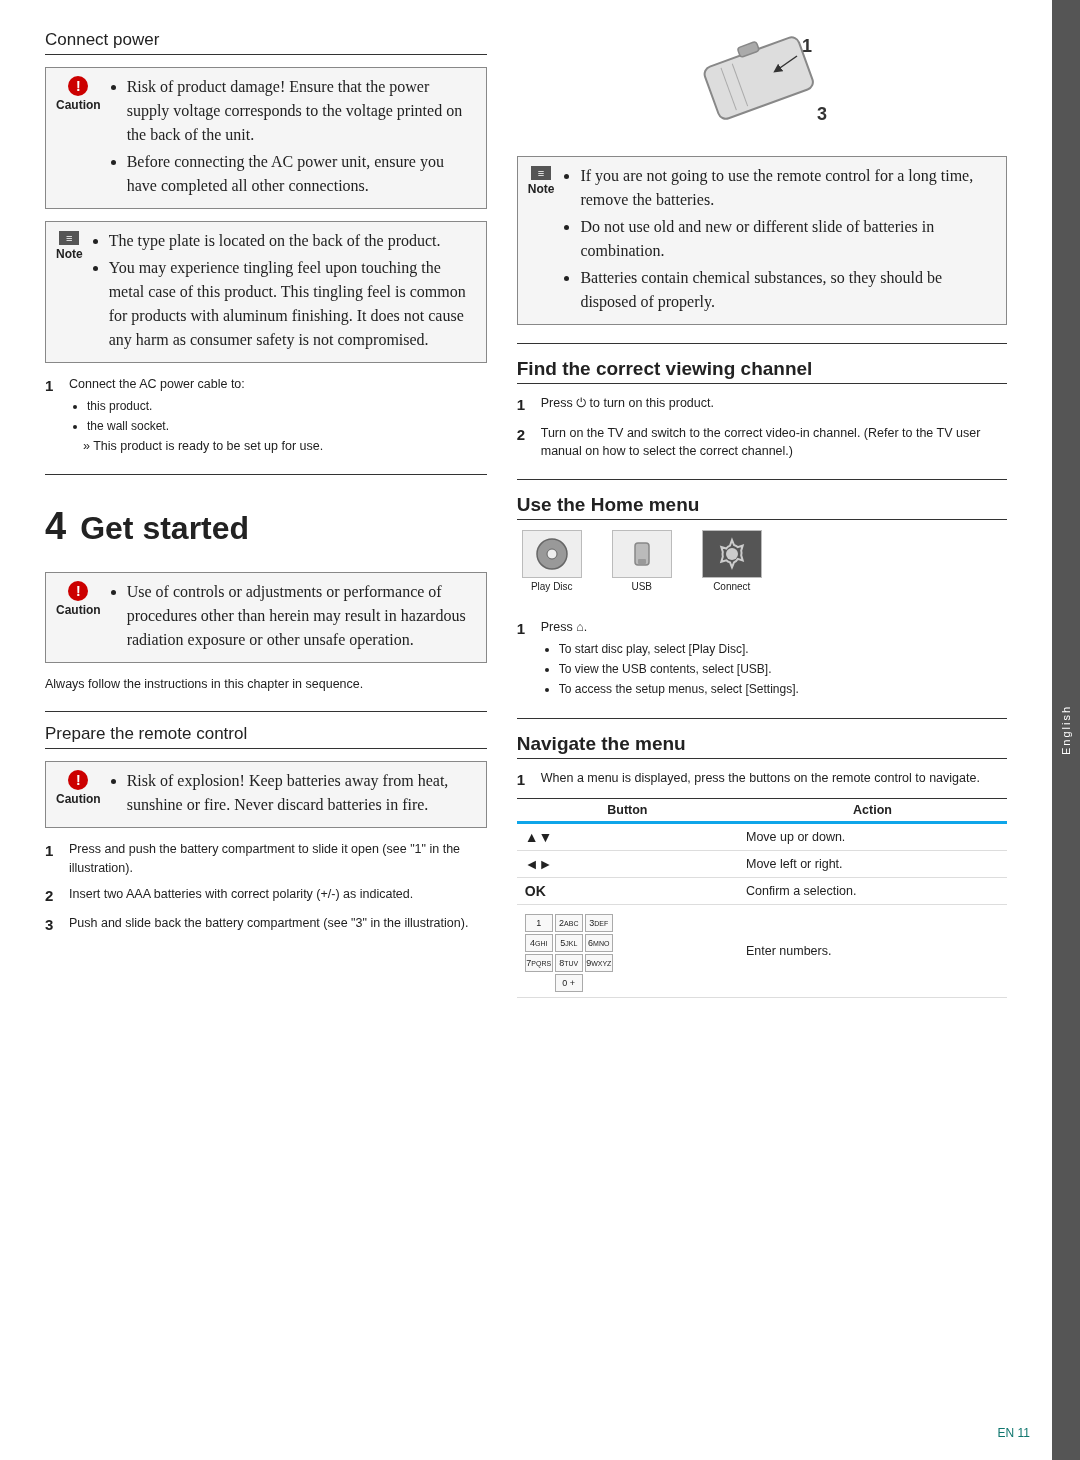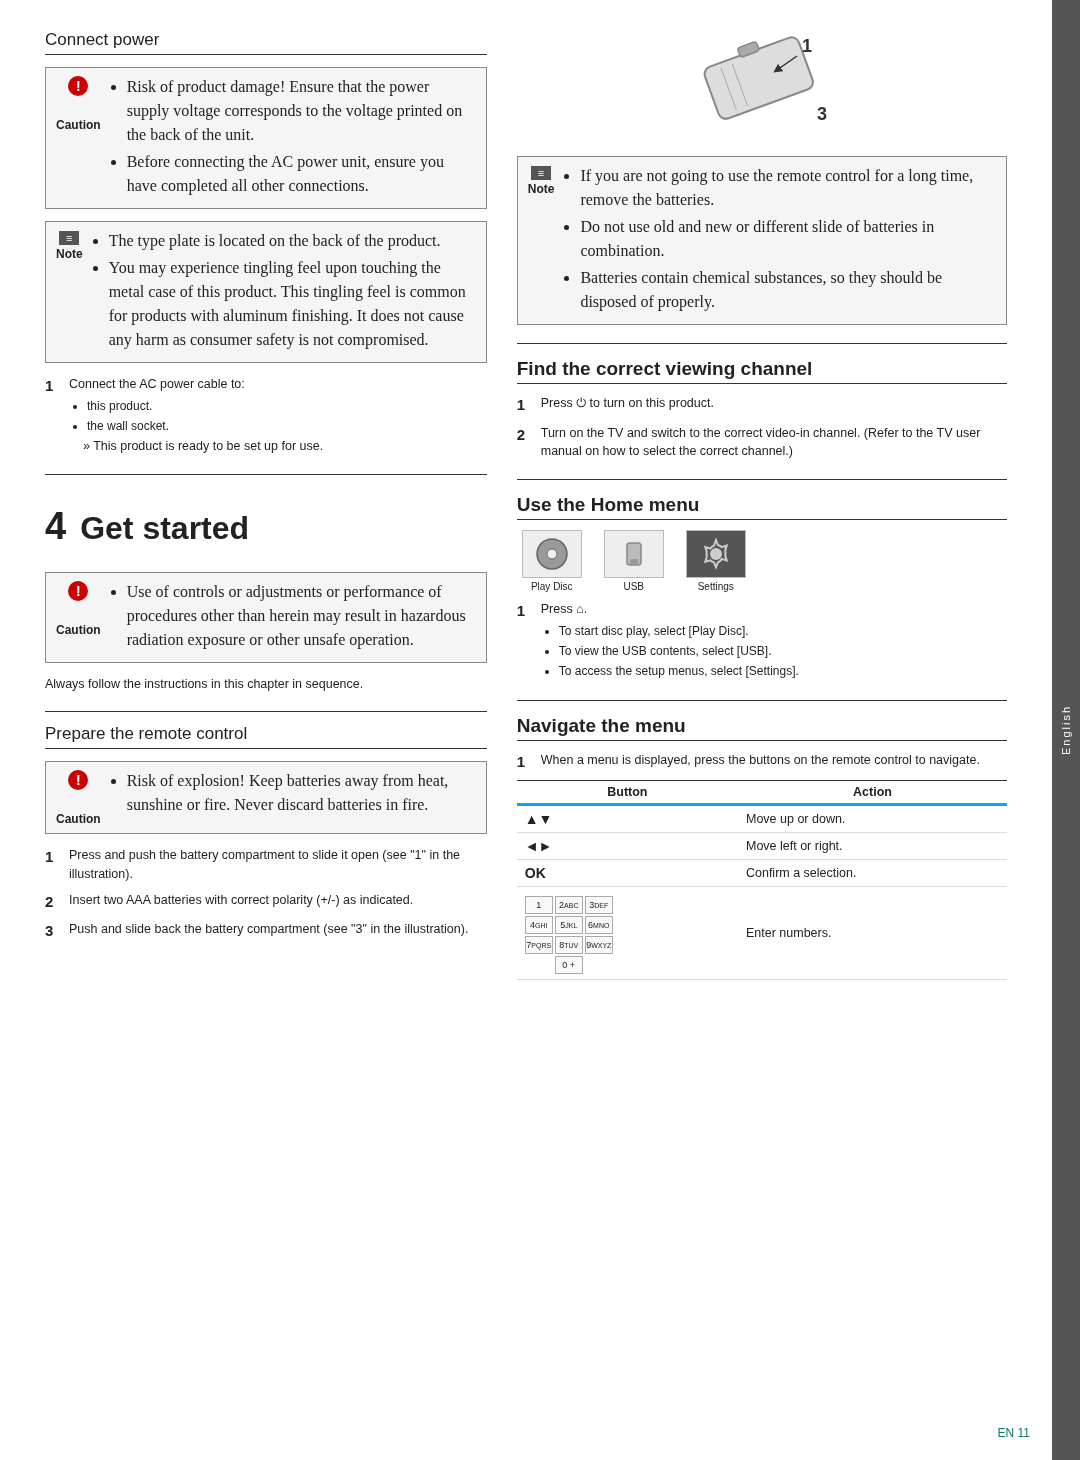--- a/index.html
+++ b/index.html
@@ -88,21 +88,20 @@
       border-radius: 50%;
       display: flex;
       align-items: center;
       justify-content: center;
       flex-shrink: 0;
       margin-top: 1px;
     }
     .caution-label {
       font-weight: bold;
       font-size: 12px;
-      margin-top: 20px;
     }
     .caution-content {
       flex: 1;
     }
     .note-box {
       border: 1px solid #888;
       background: #f5f5f5;
       padding: 7px 10px 7px 10px;
       margin-bottom: 12px;
       display: flex;
@@ -164,22 +163,22 @@
       content: '» ';
     }
     .section-divider {
       border: none;
       border-top: 1.5px solid #333;
       margin: 18px 0 12px 0;
     }
     
     .home-menu {
       display: flex;
-      gap: 12px;
-      margin-bottom: 8px;
+      gap: 20px;
+      margin-bottom: 26px;
     }
     .home-menu-item {
       display: flex;
       flex-direction: column;
       align-items: center;
       width: 70px;
     }
     .home-menu-icon {
       width: 60px;
       height: 48px;
@@ -440,21 +439,21 @@
           </div>
           <span class="home-menu-label">USB</span>
         </div>
         <div class="home-menu-item">
           <div class="home-menu-icon active">
             <svg width="34" height="34" viewBox="0 0 34 34">
                 <circle cx="17" cy="17" r="6" fill="#ccc"></circle>
                 <path d="M17 3 l2 5 a9 9 0 0 1 3.7 2.1l5-1.5-1.5 5a9 9 0 0 1 0 4.8l1.5 5-5-1.5A9 9 0 0 1 19 25.4l-2 5-2-5a9 9 0 0 1-3.7-2.1l-5 1.5 1.5-5a9 9 0 0 1 0-4.8l-1.5-5 5 1.5A9 9 0 0 1 15 8.6z" fill="none" stroke="#ccc" stroke-width="2"></path>
               </svg>
           </div>
-          <span class="home-menu-label">Settings</span>
+          <span class="home-menu-label">Connect</span>
         </div>
       </div>
 
       <ol class="steps-list">
         <li>
           <span class="step-num">1</span>
           <div>
             <span>Press ⌂.</span>
             <ul class="sub-bullet">
               <li>To start disc play, select [Play Disc].</li>

